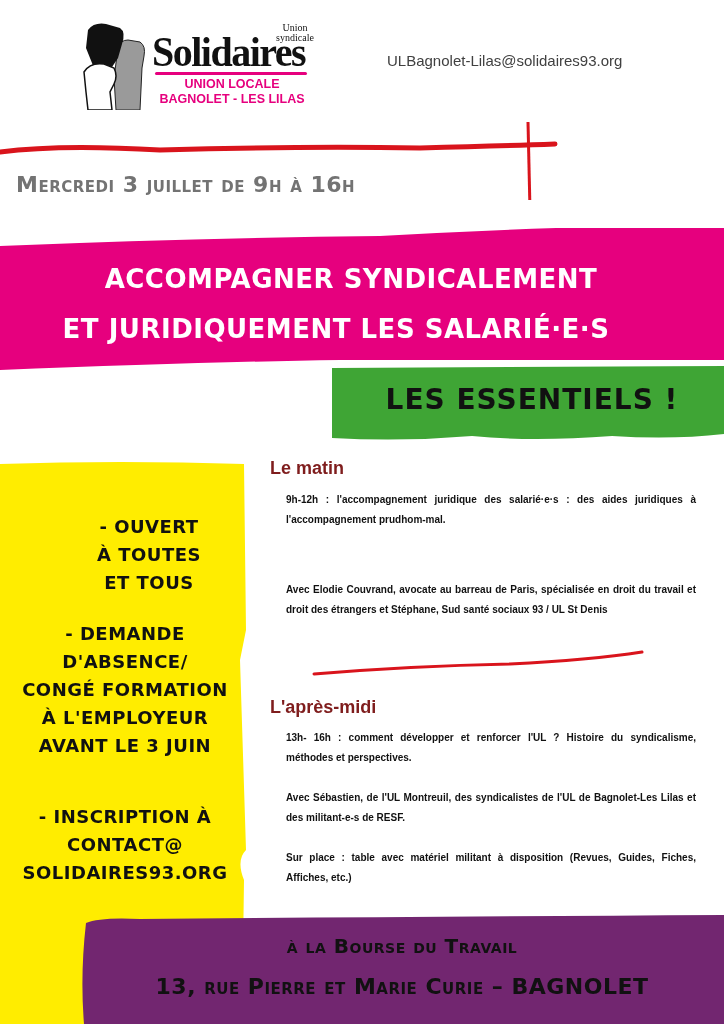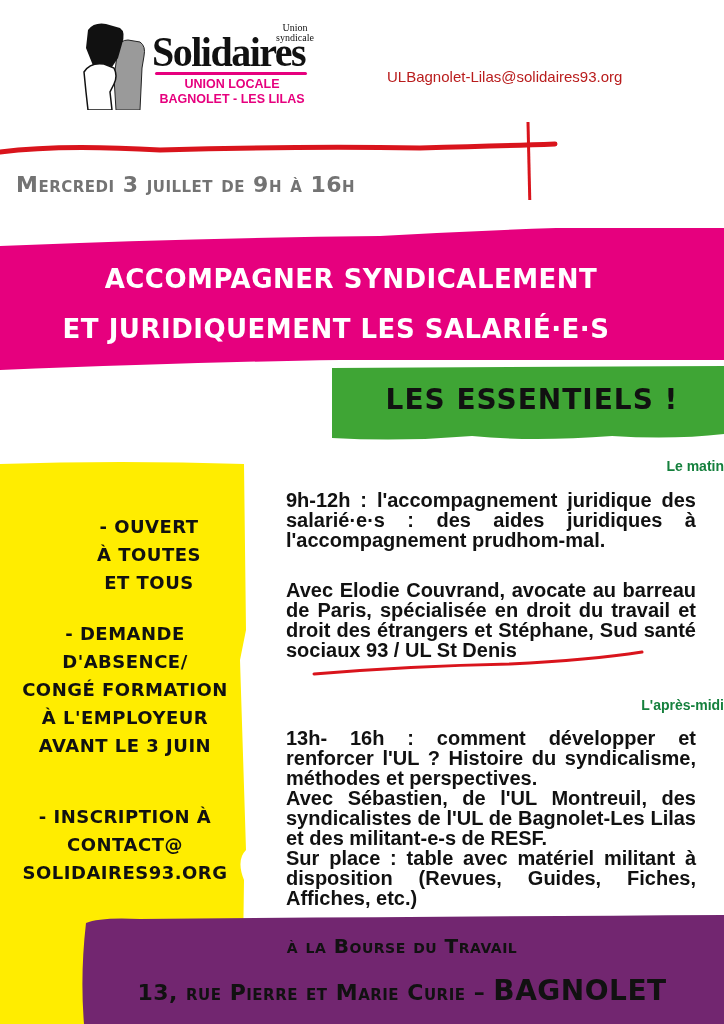--- a/index.html
+++ b/index.html
@@ -22,21 +22,21 @@
     font-family: "Liberation Serif", serif; font-weight: bold;
     font-size: 40px; letter-spacing: -1.5px; color: #111; line-height: 40px;
     transform: scaleY(1.05);
   }
   .logo-underline { left: 155px; top: 72px; width: 152px; height: 3px; background: #e6007e; border-radius: 2px; }
   .logo-ul {
     left: 152px; top: 77px; width: 160px; text-align: center;
     font-weight: bold; font-size: 12.5px; line-height: 15px; color: #e6007e;
   }
   .email {
-    left: 387px; top: 68px; font-size: 15px; color: #b91c1c;
+    left: 387px; top: 52px; font-size: 15px; color: #404040;
   }
 
   
   .red-line { left: 0; top: 120px; width: 560px; height: 80px; }
   .date {
     left: 16px; top: 172px;
     font-family: "DejaVu Sans", sans-serif; font-weight: bold;
     font-size: 22px; color: #737373; letter-spacing: 0.5px;
     font-variant: small-caps;
   }
@@ -65,47 +65,47 @@
     left: 0; width: 250px; text-align: center;
     font-family: "DejaVu Sans", sans-serif; font-weight: bold;
     font-size: 18px; line-height: 28px; color: #111; letter-spacing: 0.5px;
   }
   .y1 { top: 513px; margin-left: 24px; }
   .y2 { top: 620px; }
   .y3 { top: 803px; }
 
   
   .section-title {
-    left: 270px; width: 454px; text-align: right;
-    font-size: 14px; color: #15803d; font-weight: bold;
+    left: 270px; width: 454px; text-align: left;
+    font-size: 18px; color: #7f1d1d; font-weight: bold;
   }
   .st-1 { top: 458px; }
   .st-2 { top: 697px; }
   .para {
     left: 286px; width: 410px;
-    font-size: 20px; line-height: 20px; color: #111; font-weight: bold;
+    font-size: 10px; line-height: 20px; color: #111; font-weight: bold;
     text-align: justify;
   }
   .p1 { top: 490px; }
   .p2 { top: 580px; }
   .p3 { top: 728px; }
   .p4 { top: 788px; }
   .p5 { top: 848px; }
   .red-stroke { left: 310px; top: 648px; width: 340px; height: 30px; }
 
   
   .purple-bg { left: 80px; top: 915px; width: 644px; height: 109px; }
   .footer-line {
     left: 80px; width: 644px; text-align: center;
     font-family: "DejaVu Sans", sans-serif; font-weight: bold;
     color: #111; letter-spacing: 0.5px;
   }
   .f1 { top: 934px; font-size: 20px; font-variant: small-caps; }
   .f2 { top: 974px; font-size: 22px; font-variant: small-caps; }
-  .f2 .strong { font-size: 28px; font-variant: normal; }
+  .f2 .strong { font-size: 22px; font-variant: normal; }
 </style>
 </head>
 <body>
 
 <svg class="abs logo-fists" viewBox="0 0 70 92">
 
   <path d="M38 30 Q40 22 48 22 L60 24 Q66 28 64 38 L62 50 L60 92 L36 92 L34 60 Z" fill="#9a9a9a" stroke="#222" stroke-width="1"></path>
 
   <path d="M8 12 Q14 4 26 6 L40 10 Q46 14 42 26 L38 40 L30 52 L14 50 L6 30 Z" fill="#111"></path>
 

